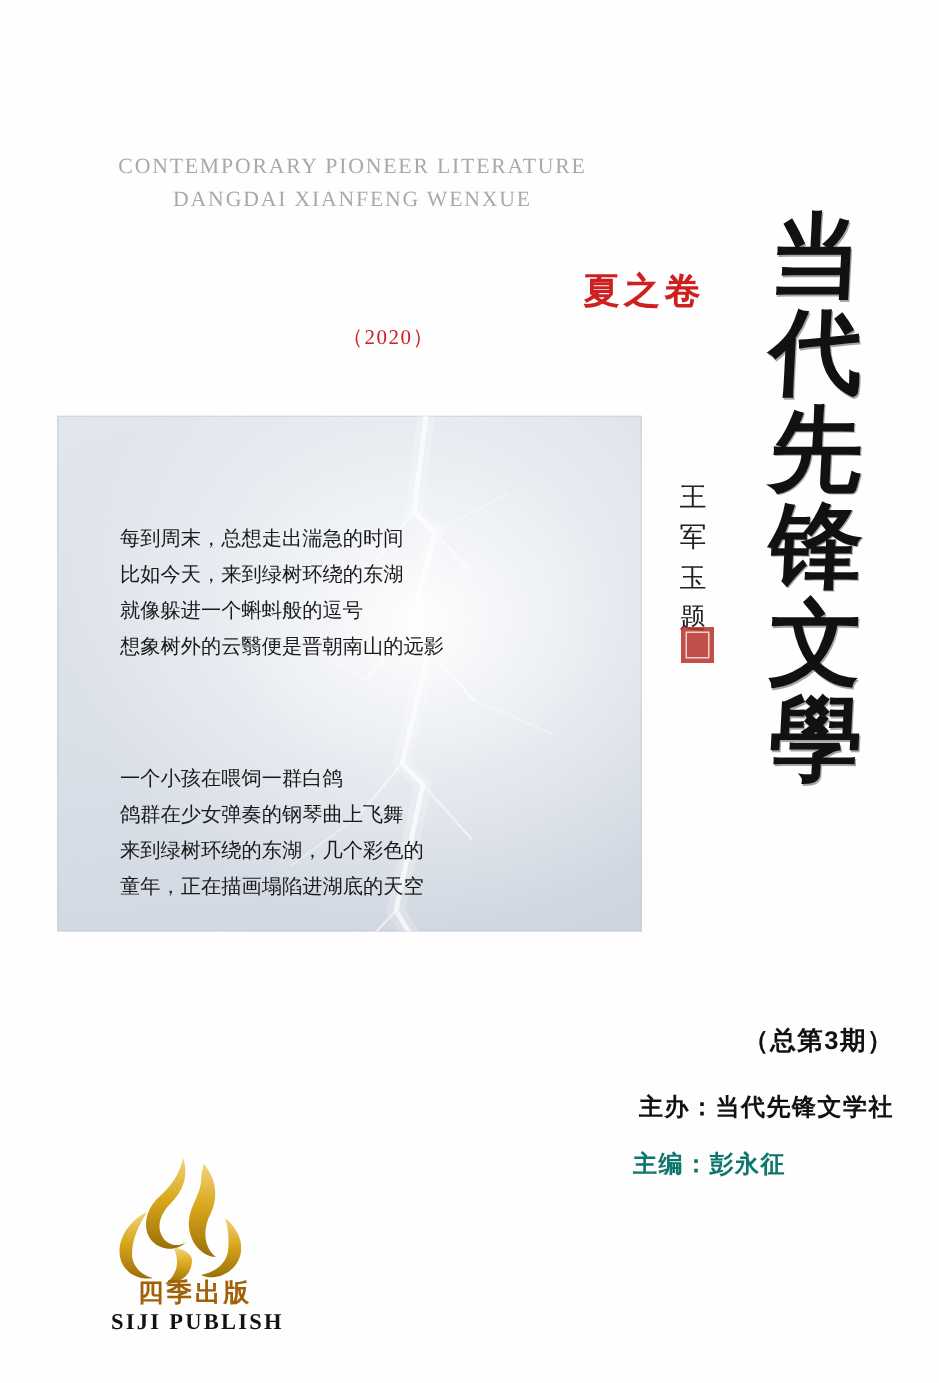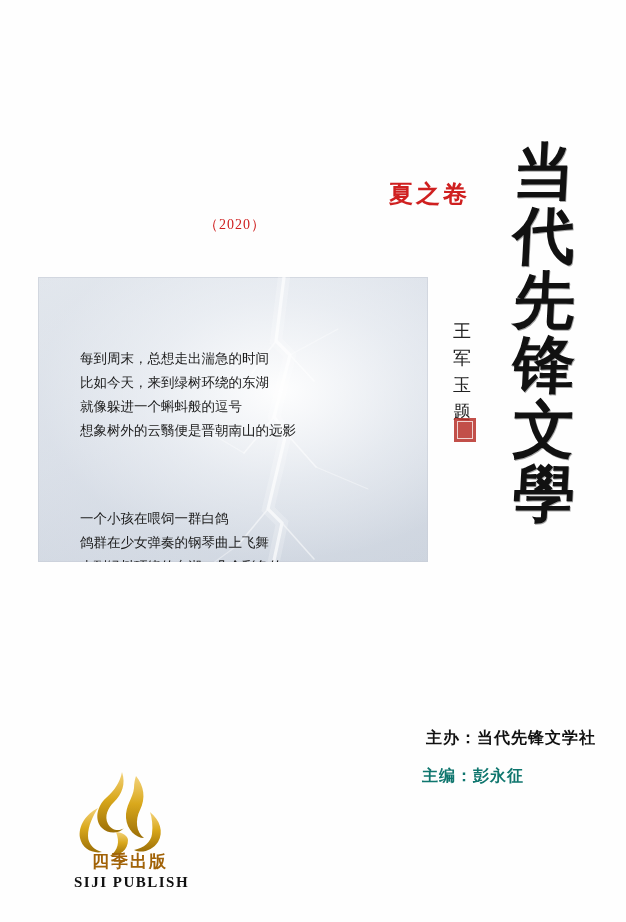--- a/index.html
+++ b/index.html
@@ -57,29 +57,30 @@
   .season-year {
     position: absolute;
     left: 0;
     top: 216px;
     width: 470px;
     text-align: center;
     font-family: "Liberation Serif", serif;
     font-size: 14px;
     color: #cf2020;
     letter-spacing: 1px;
+    padding-left: 24px;
   }
 
   
   .poem-panel {
     position: absolute;
     left: 38px;
     top: 277px;
     width: 390px;
-    height: 285px;
+    height: 344px;
     background:
       radial-gradient(ellipse at 62% 40%, rgba(255,255,255,0.95) 0%, rgba(238,241,245,0.6) 38%, rgba(205,212,222,0.25) 70%, rgba(190,198,210,0.18) 100%),
       linear-gradient(160deg, #e9edf2 0%, #dfe4ec 45%, #cfd6e0 100%);
     box-shadow: 0 0 0 1px rgba(200,205,215,0.6) inset;
     overflow: hidden;
   }
   .lightning {
     position: absolute;
     inset: 0;
     pointer-events: none;
@@ -219,20 +220,24 @@
     font-weight: bold;
     color: #111;
     letter-spacing: 1.5px;
   }
 </style>
 </head>
 <body>
 
 <div class="page">
 
+  <div class="header-latin">
+    <div class="line1">CONTEMPORARY PIONEER LITERATURE</div>
+    <div class="line2">DANGDAI XIANFENG WENXUE</div>
+  </div>
 
   <div class="season-title">夏之卷</div>
   <div class="season-year">（2020）</div>
 
   <div class="poem-panel">
     <svg class="lightning" viewBox="0 0 390 394" preserveAspectRatio="none">
       <g stroke="#ffffff" fill="none" stroke-linecap="round">
         <path d="M246 0 L238 64 L252 78 L236 140 L248 156 L230 232 L244 246 L226 330 L238 350 L222 394" stroke-width="3.2" opacity="0.95"></path>
         <path d="M238 64 L214 96 M252 78 L276 104 M236 140 L206 176 M248 156 L278 190
                  M230 232 L200 268 M244 246 L276 282 M226 330 L198 360 M238 350 L266 378" stroke-width="1.6" opacity="0.7"></path>
@@ -269,20 +274,21 @@
   </div>
 
   <div class="inscription">
     <span>王</span>
     <span>军</span>
     <span>玉</span>
     <span>题</span>
   </div>
   <div class="seal"></div>
 
+  <div class="issue-no">（总第3期）</div>
   <div class="org-line">主办：当代先锋文学社</div>
   <div class="editor-line">主编：彭永征</div>
 
   <div class="logo-block">
     <svg class="logo-mark" viewBox="0 0 120 92">
       <defs>
         <linearGradient id="gold" x1="0" y1="0" x2="0" y2="1">
           <stop offset="0%" stop-color="#f3d27a"></stop>
           <stop offset="45%" stop-color="#d9a81c"></stop>
           <stop offset="100%" stop-color="#9c6f07"></stop>

